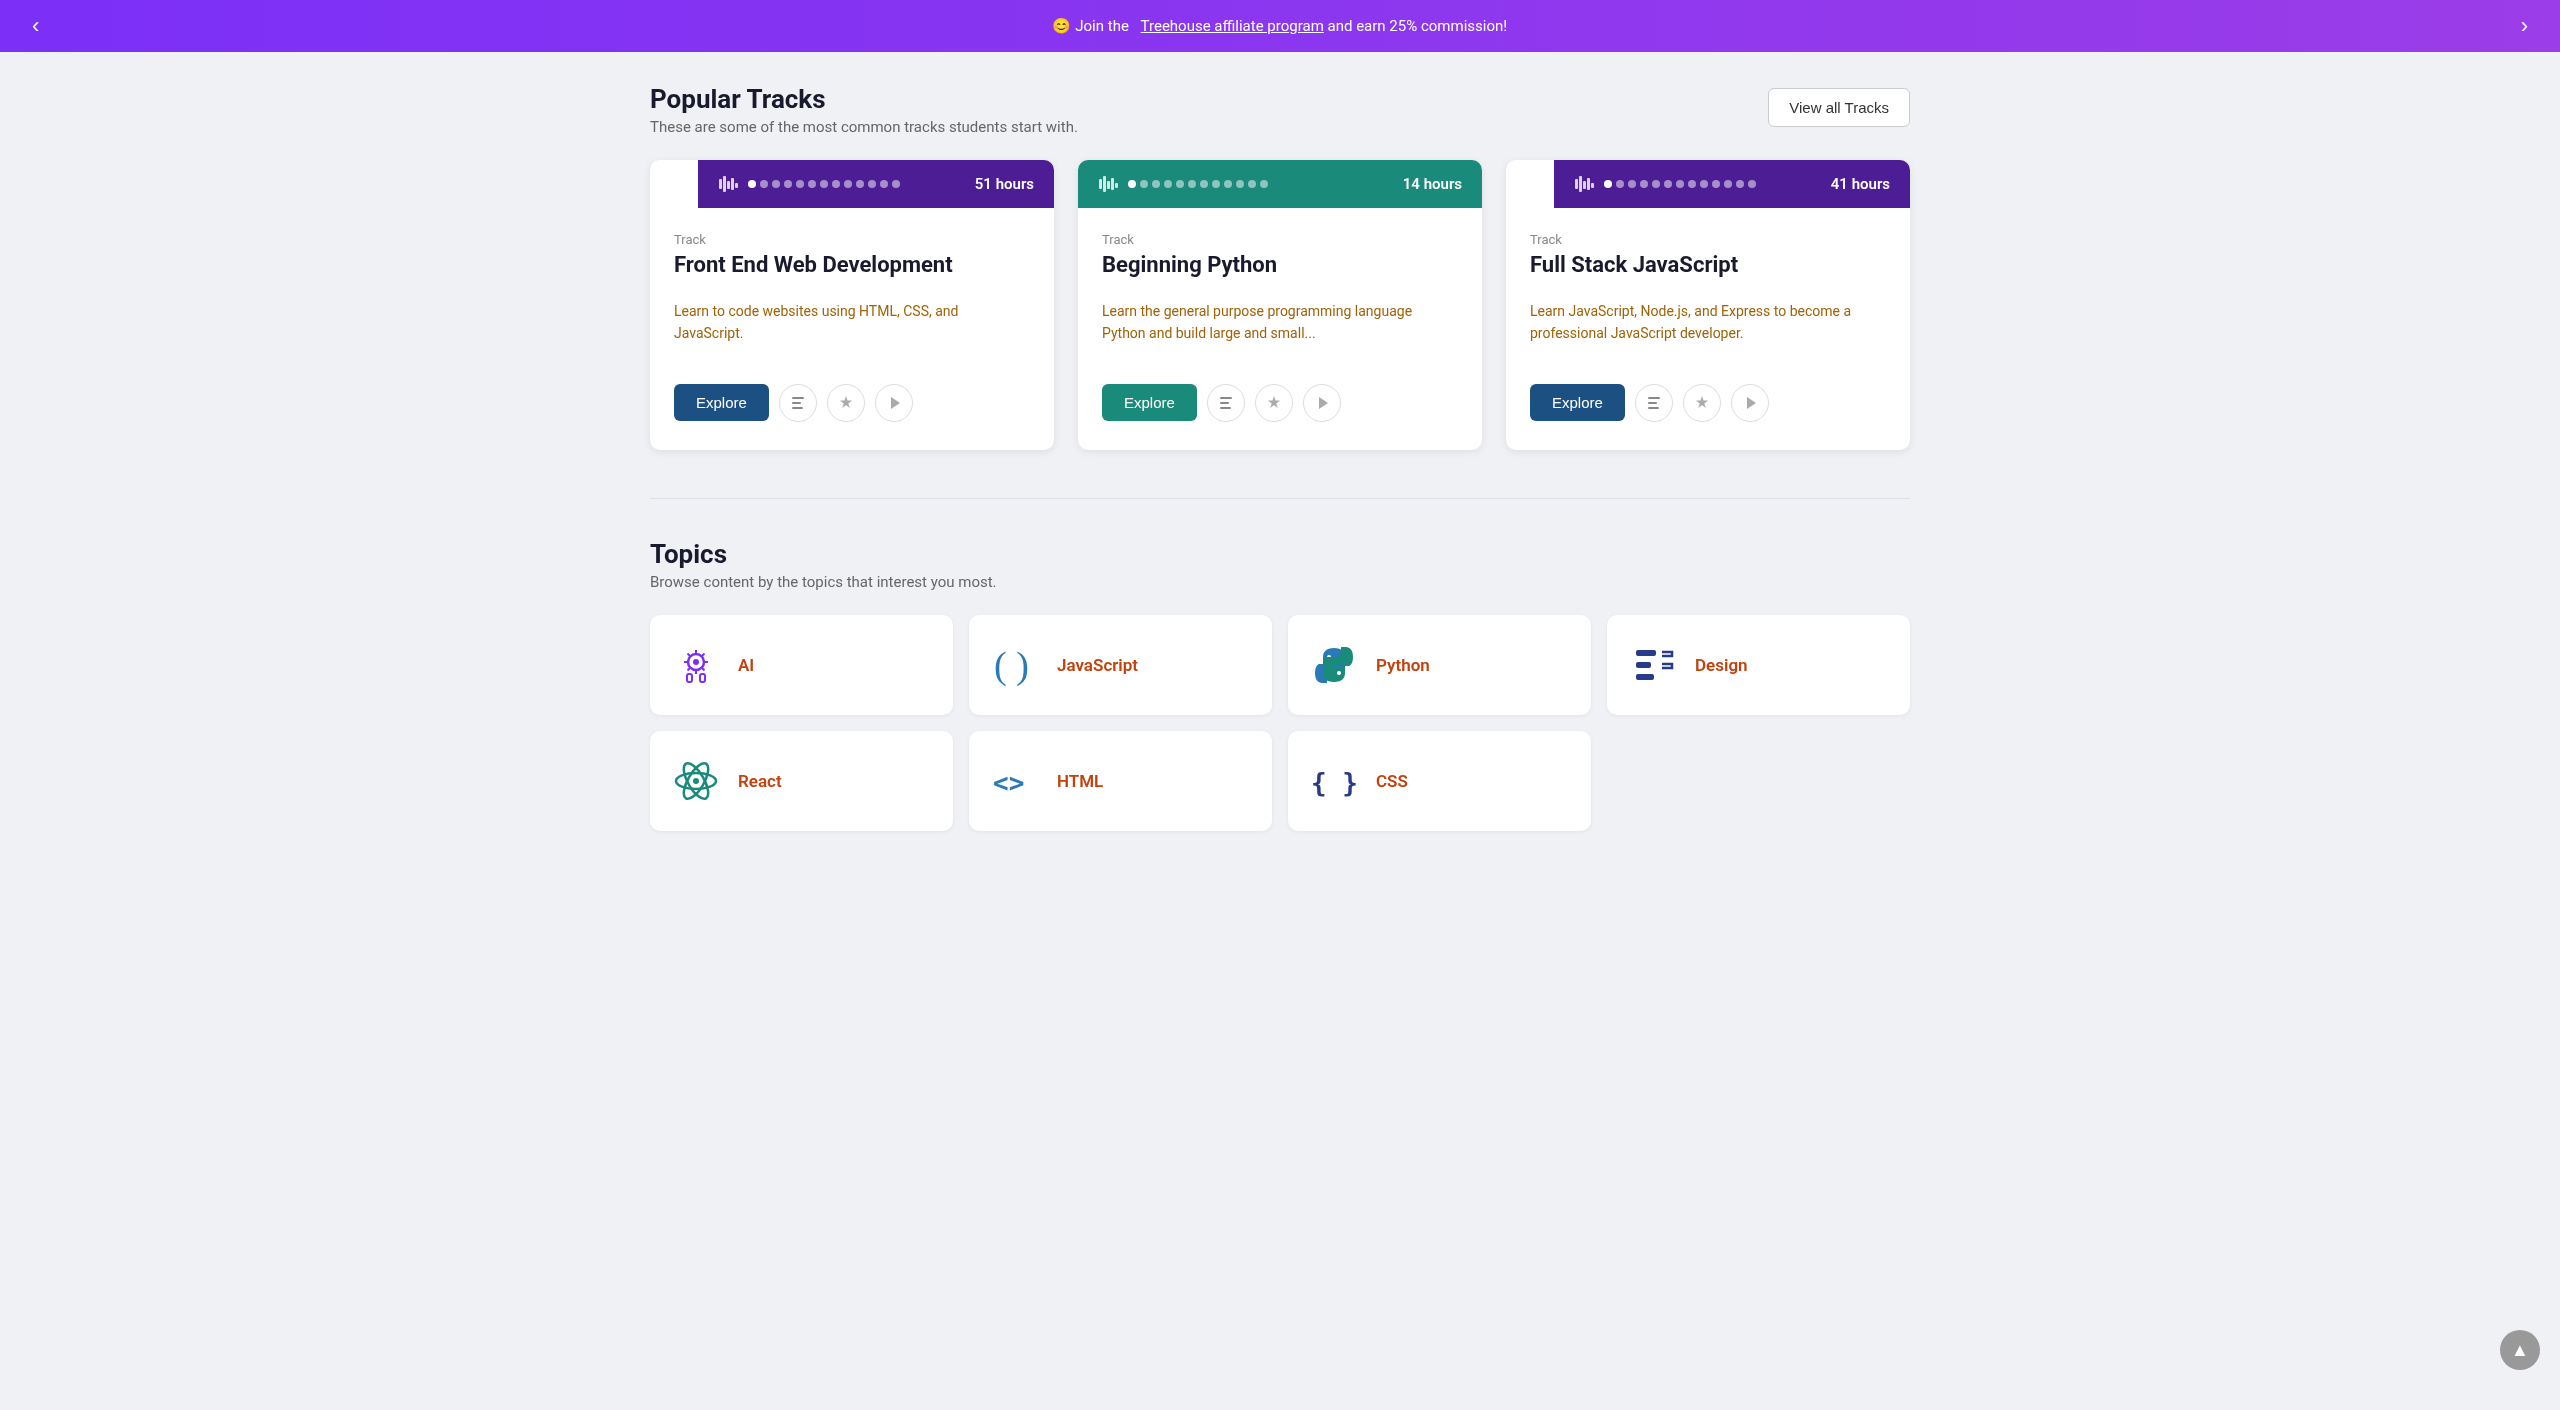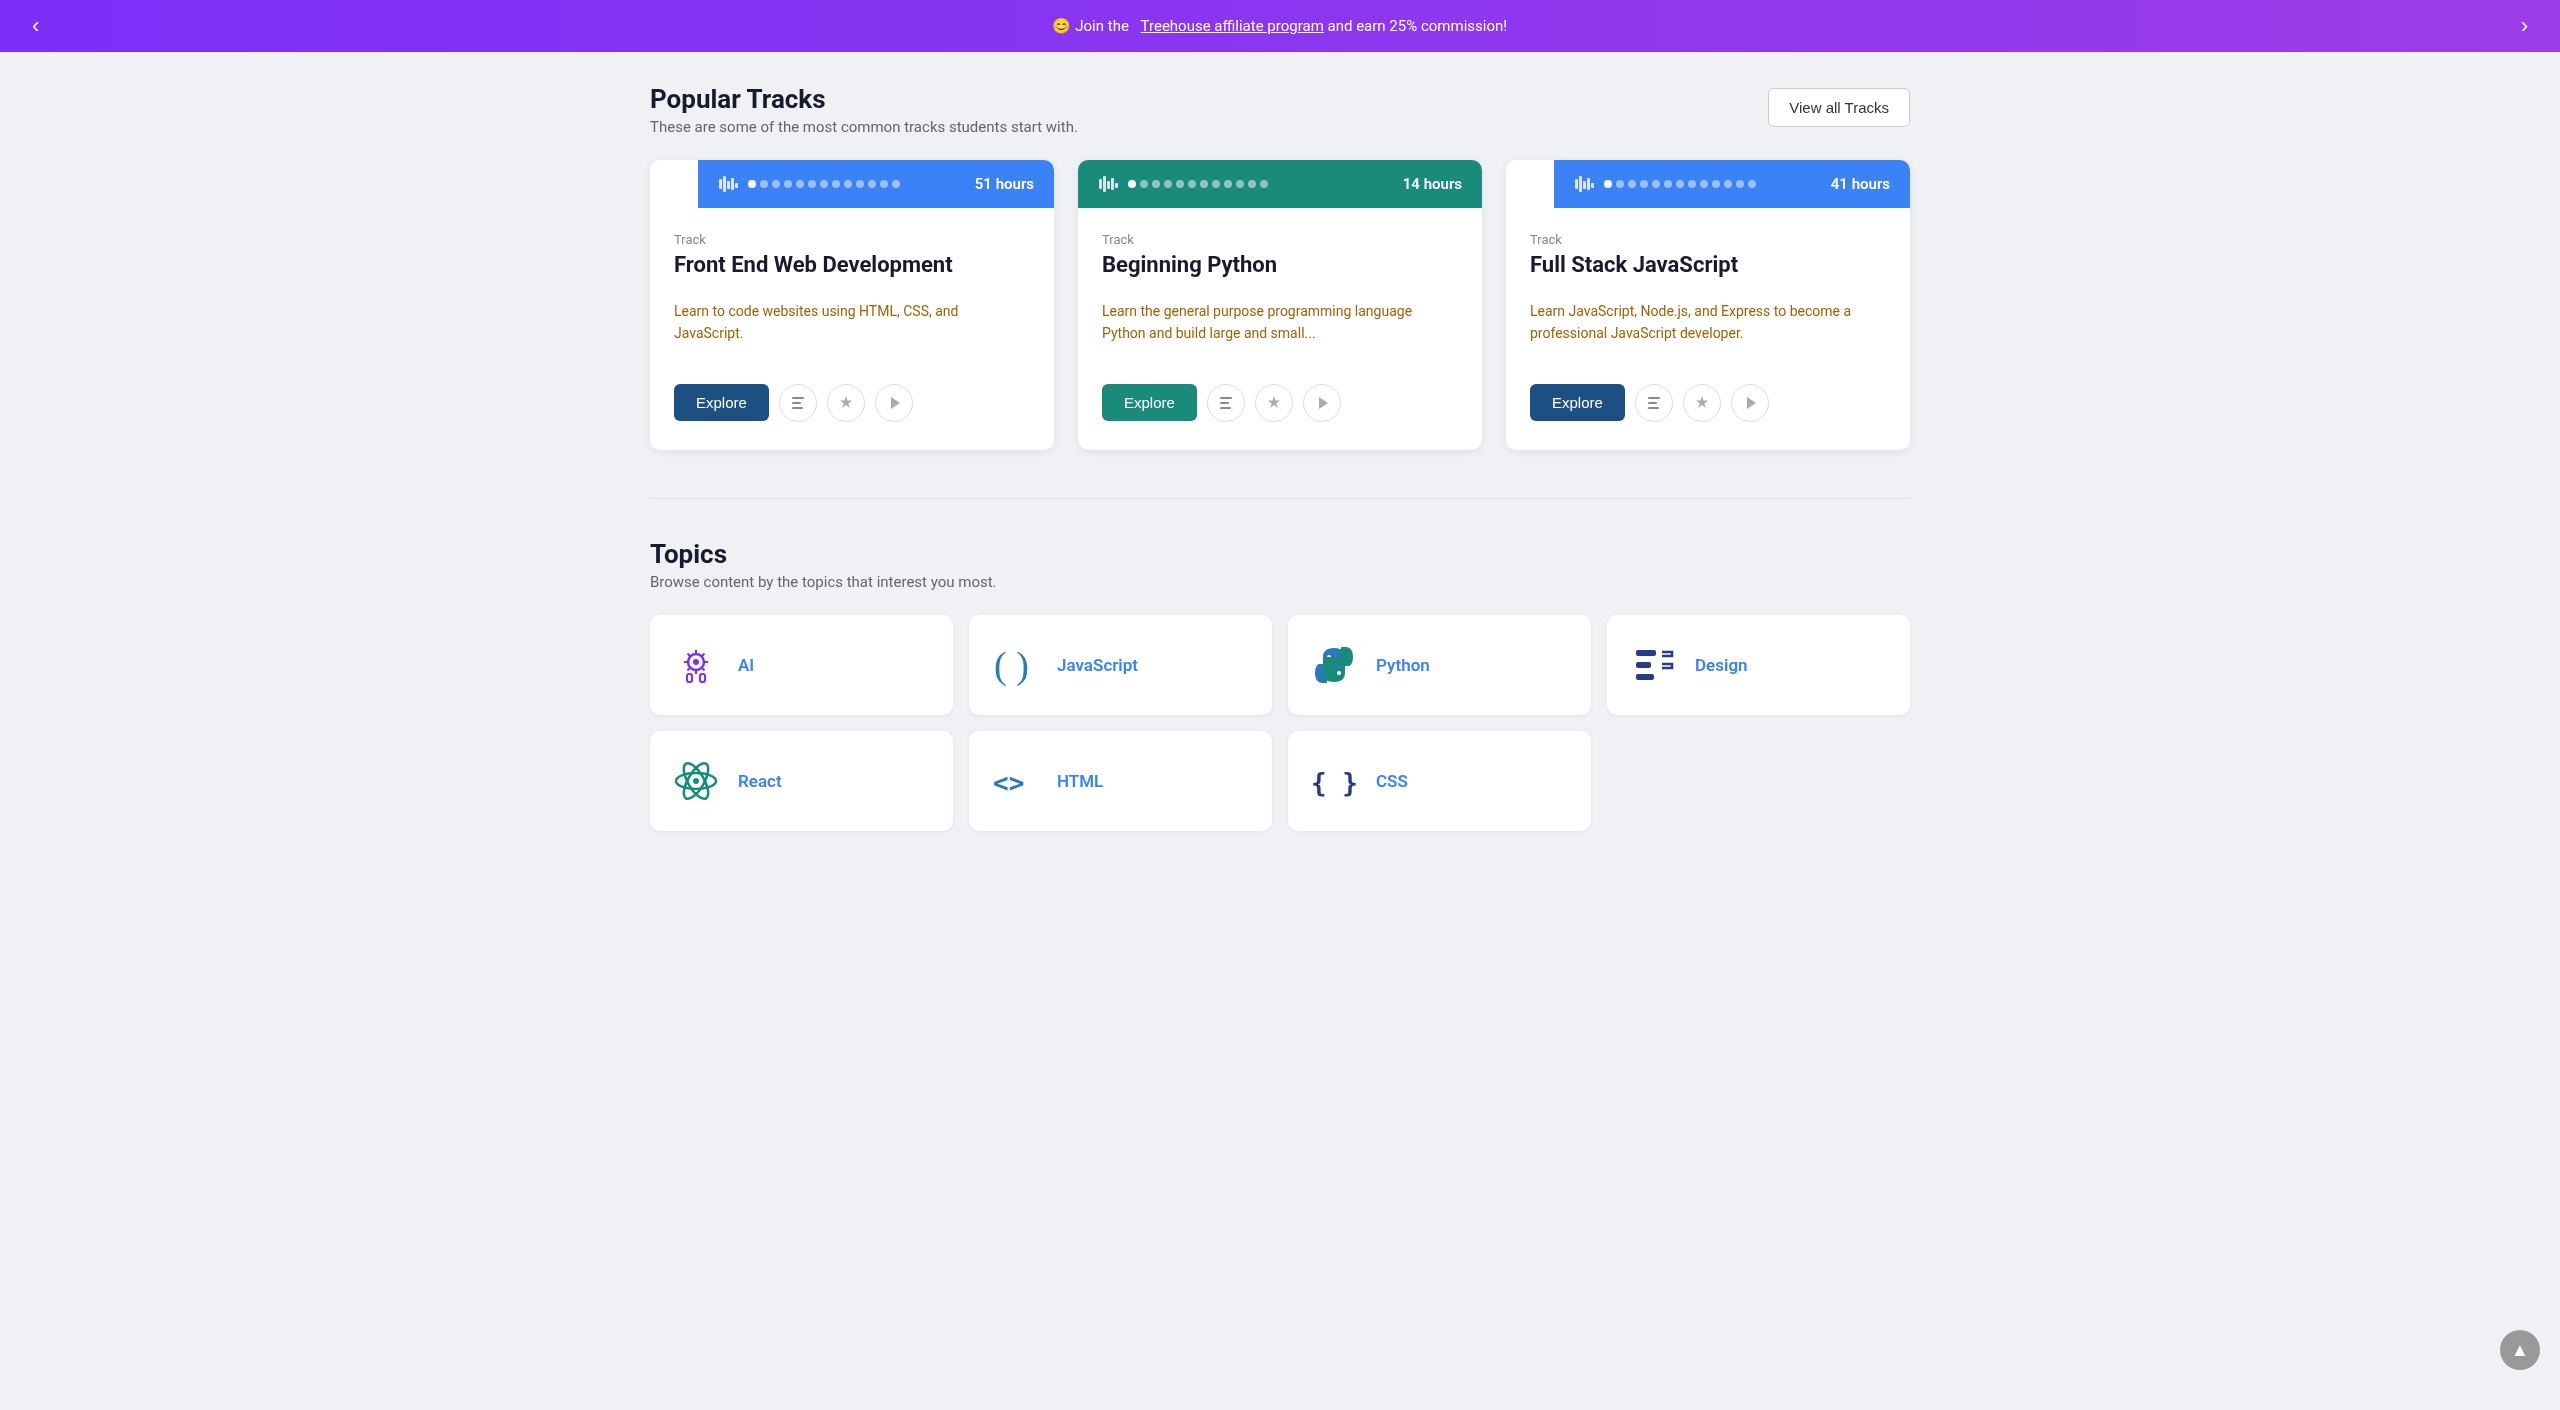--- a/index.html
+++ b/index.html
@@ -95,21 +95,21 @@
       box-shadow: 0 2px 8px rgba(0,0,0,0.08);
     }
 
     .track-card-header {
       display: flex;
       align-items: center;
       justify-content: space-between;
       padding: 14px 20px;
       color: white;
     }
-    .track-card-header.blue { background: #3b82f6; margin-left: 48px; }
+    .track-card-header.blue { background: #4c1d95; margin-left: 48px; }
     .track-card-header.teal { background: #1a8a7a; }
 
     .header-left {
       display: flex;
       align-items: center;
       gap: 10px;
     }
 
     .track-icon {
       font-size: 18px;
@@ -226,21 +226,21 @@
       height: 52px;
       flex-shrink: 0;
       display: flex;
       align-items: center;
       justify-content: center;
     }
 
     .topic-name {
       font-size: 17px;
       font-weight: 600;
-      color: #3b82f6;
+      color: #c2410c;
     }
 
     
     .scrollbar-up {
       position: fixed;
       right: 20px;
       bottom: 40px;
       width: 40px;
       height: 40px;
       border-radius: 50%;

